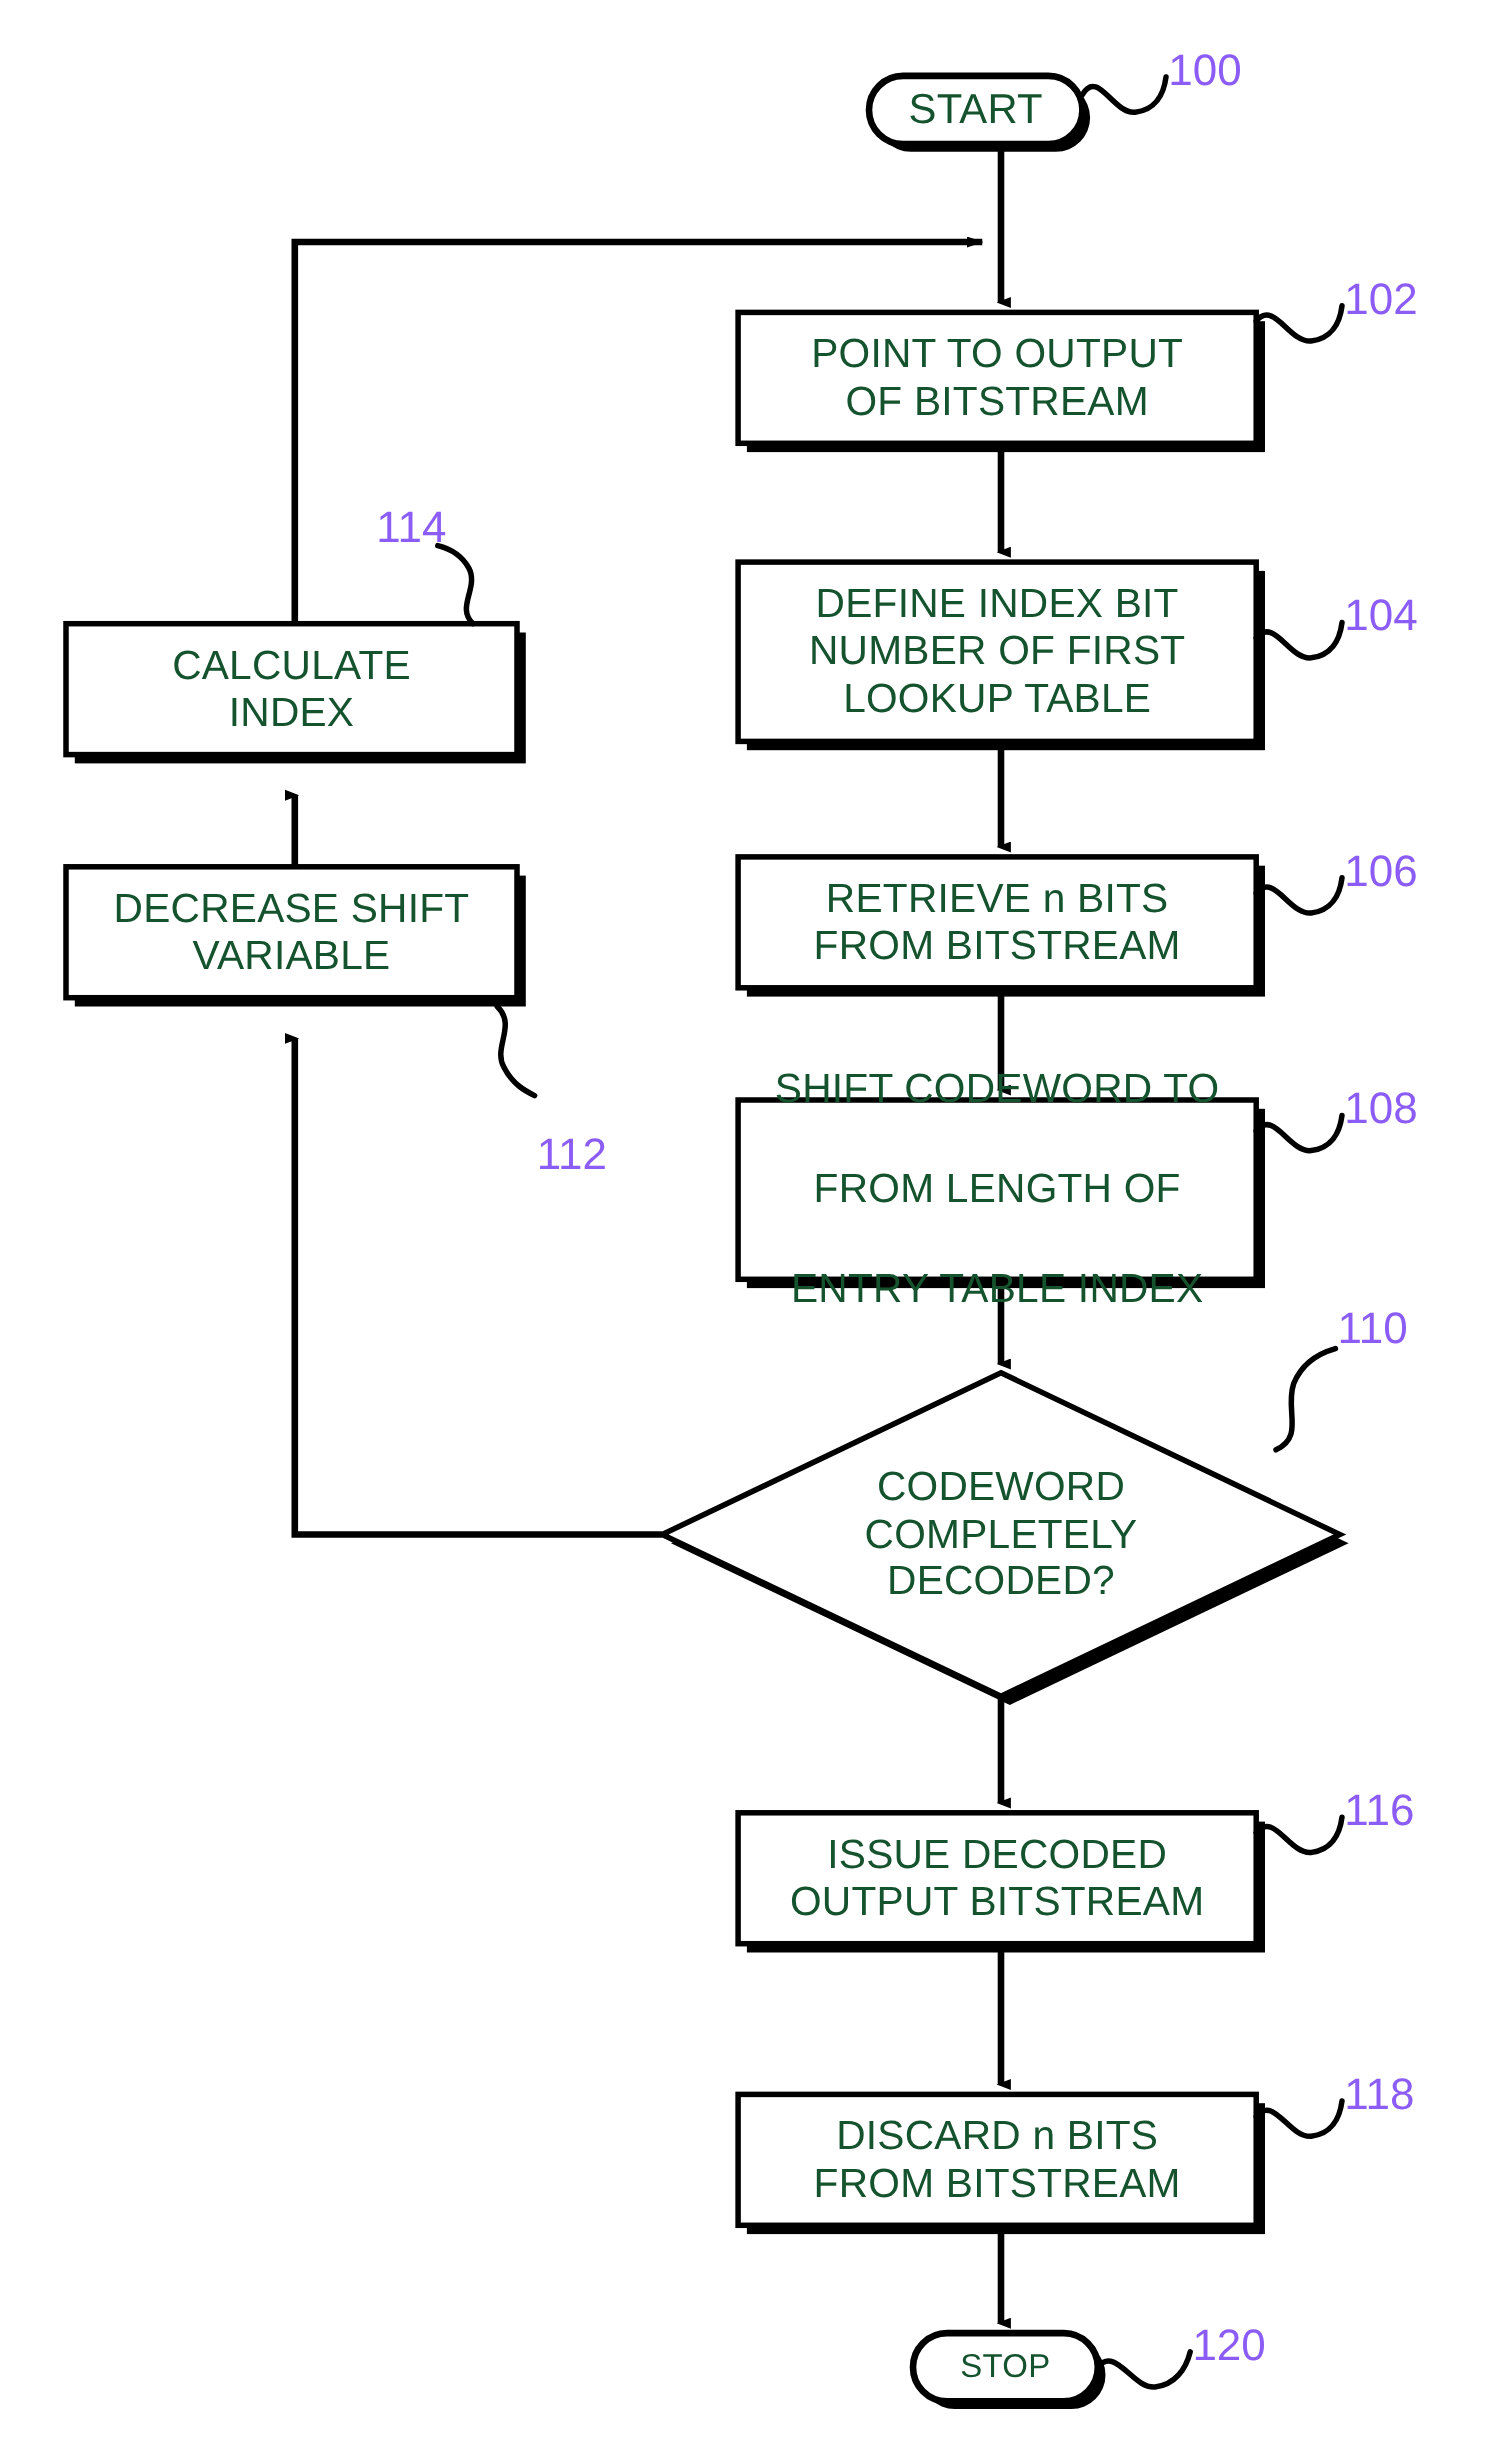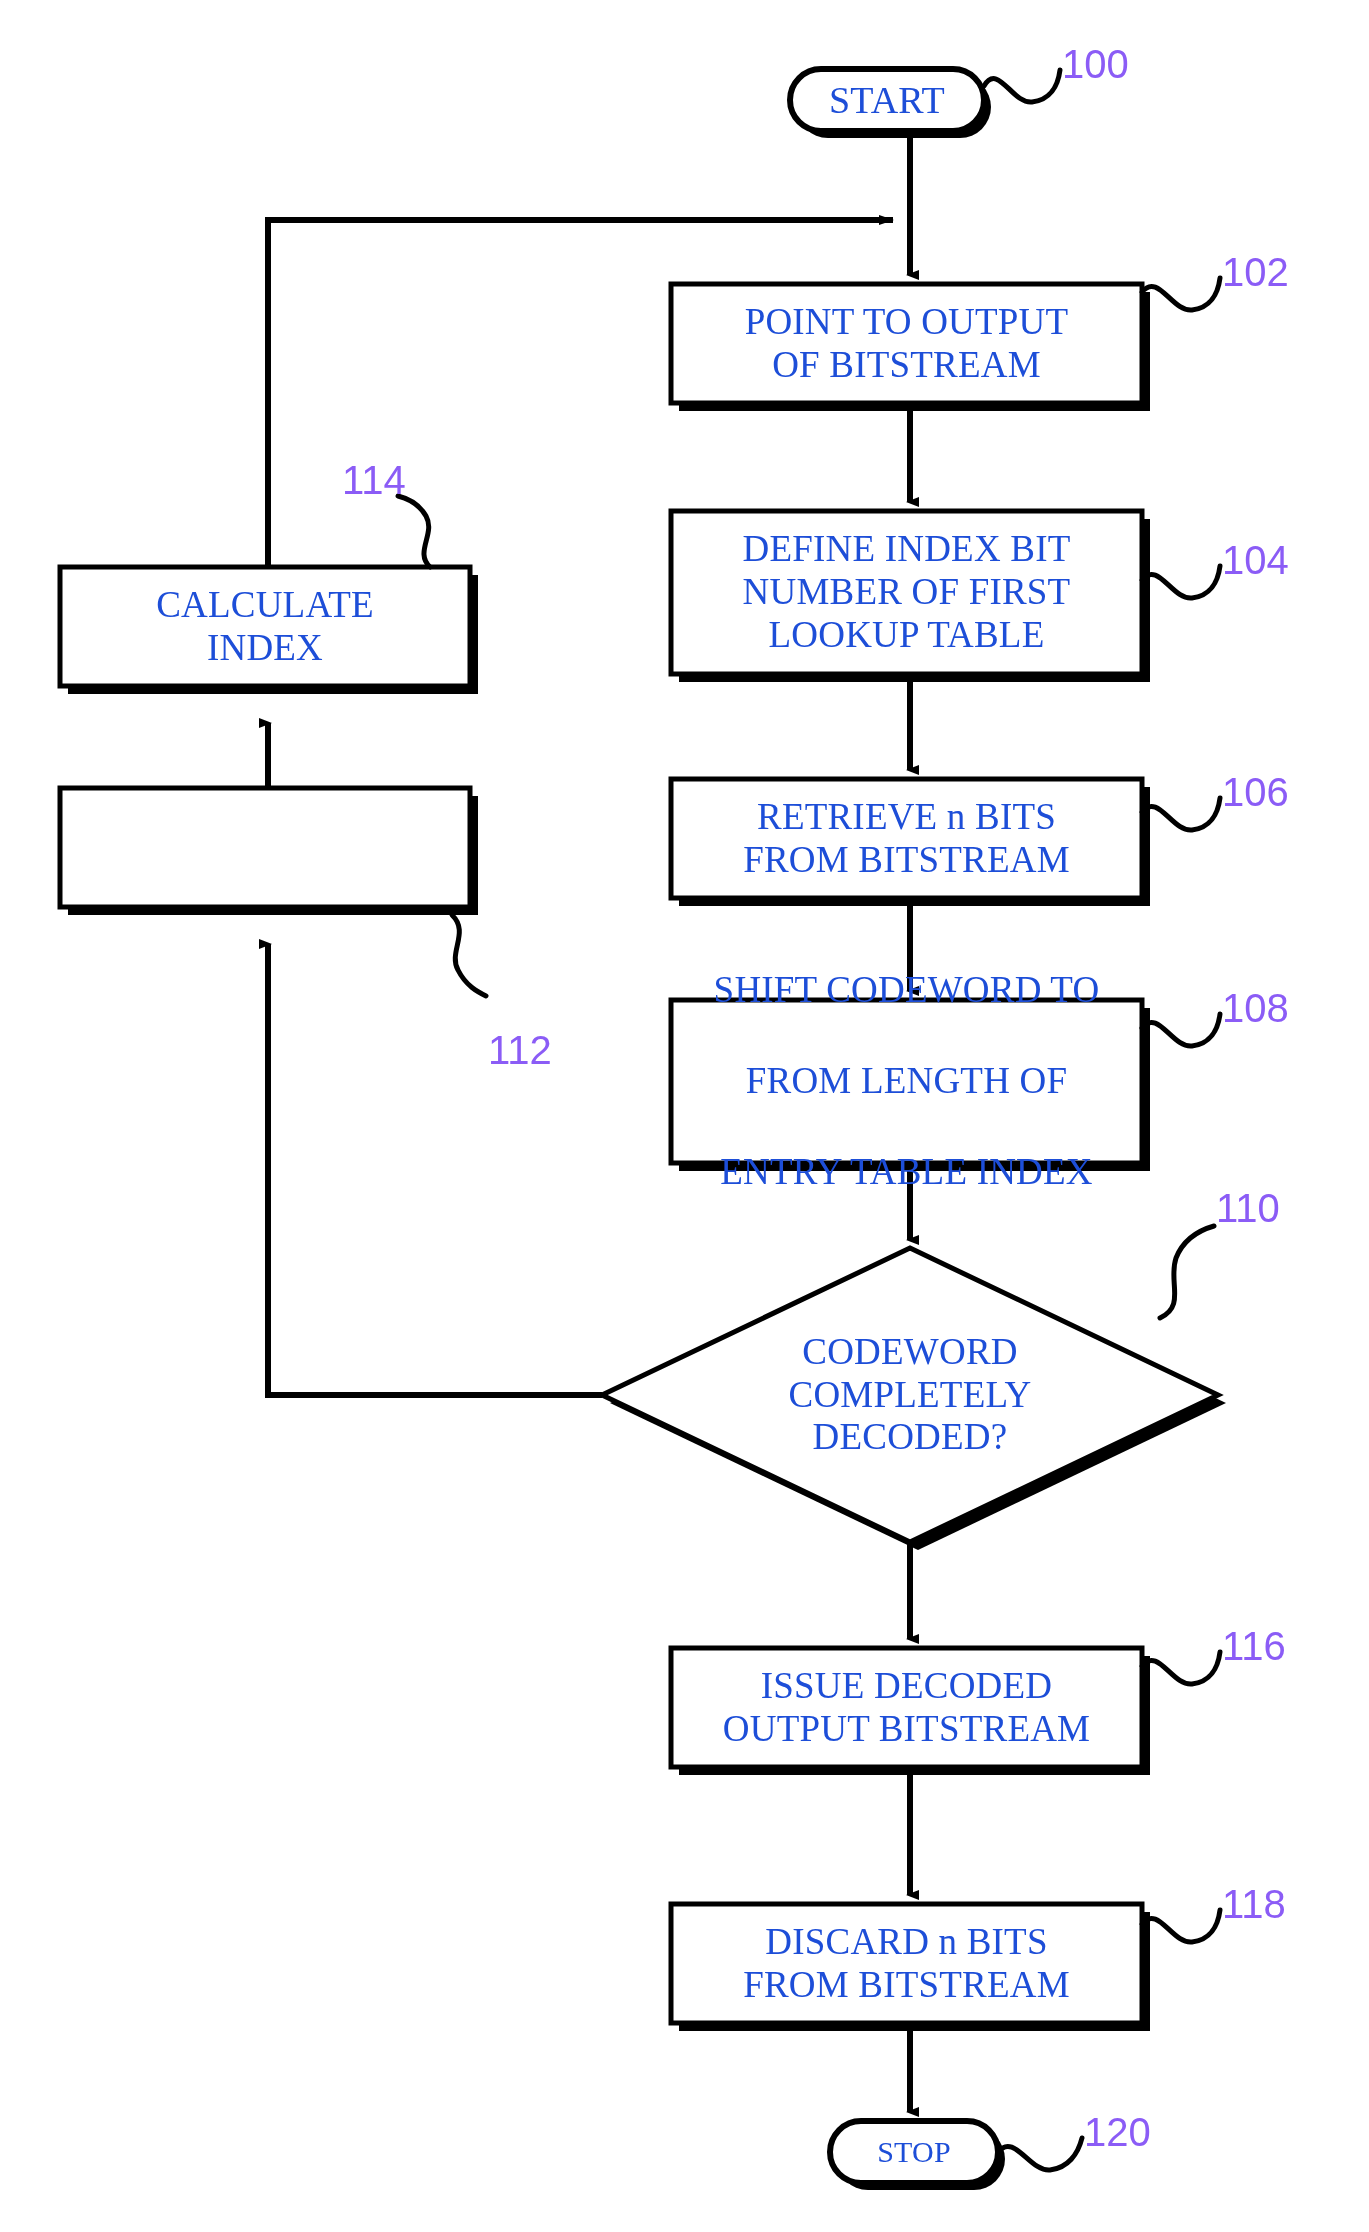--- a/index.html
+++ b/index.html
@@ -26,25 +26,25 @@
     width: 1369px;
     height: 2232px;
   }
   .node-label {
     position: absolute;
     display: flex;
     flex-direction: column;
     align-items: center;
     justify-content: center;
     text-align: left;
-    font-family: Liberation Serif, serif;
+    font-family: Liberation Sans, sans-serif;
     font-size: 37px;
     line-height: 1.16;
     letter-spacing: 0.2px;
-    color: #1d4ed8;
+    color: #14532d;
     pointer-events: none;
     white-space: nowrap;
   }
   .ref-label {
     position: absolute;
     font-family: "Liberation Sans", sans-serif;
     font-size: 40px;
     color: #8b5cf6;
     white-space: nowrap;
   }
@@ -198,20 +198,24 @@
     <span>CODEWORD</span>
     <span>COMPLETELY</span>
     <span>DECODED?</span>
   </div>
 
   <div class="node-label" style="left:60px; top:567px; width:410px; height:119px;">
     <span>CALCULATE</span>
     <span>INDEX</span>
   </div>
 
+  <div class="node-label" style="left:60px; top:788px; width:410px; height:119px;">
+    <span>DECREASE SHIFT</span>
+    <span>VARIABLE</span>
+  </div>
 
   <div class="node-label" style="left:671px; top:1648px; width:471px; height:119px;">
     <span>ISSUE DECODED</span>
     <span>OUTPUT BITSTREAM</span>
   </div>
 
   <div class="node-label" style="left:671px; top:1904px; width:471px; height:119px;">
     <span>DISCARD n BITS</span>
     <span>FROM BITSTREAM</span>
   </div>

